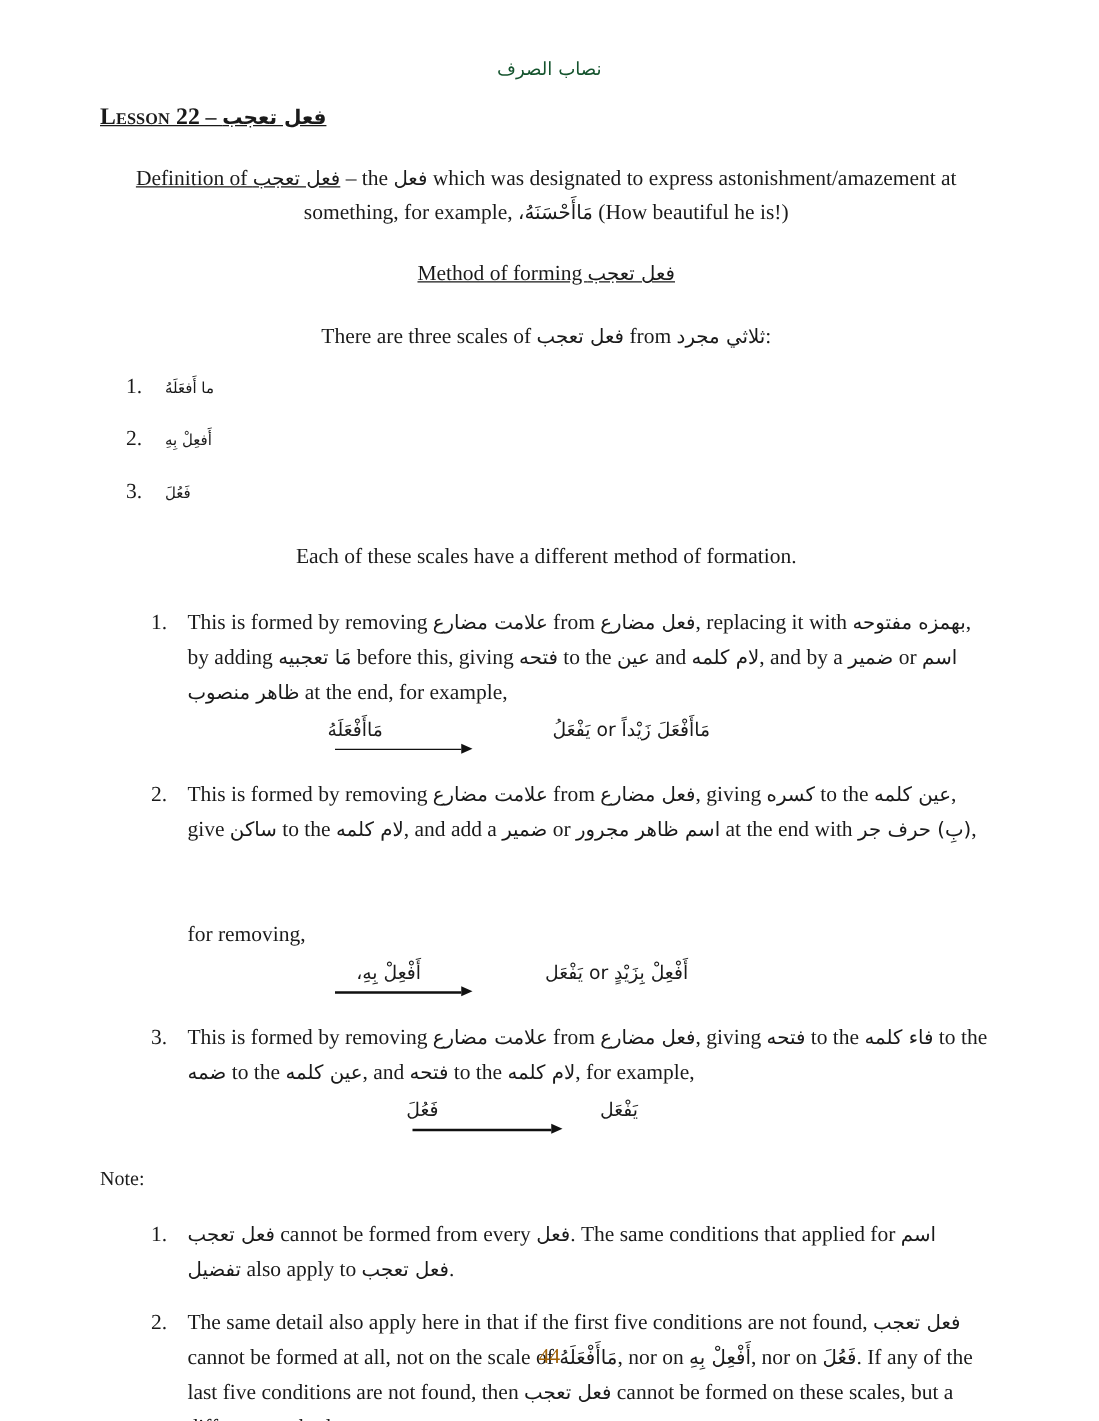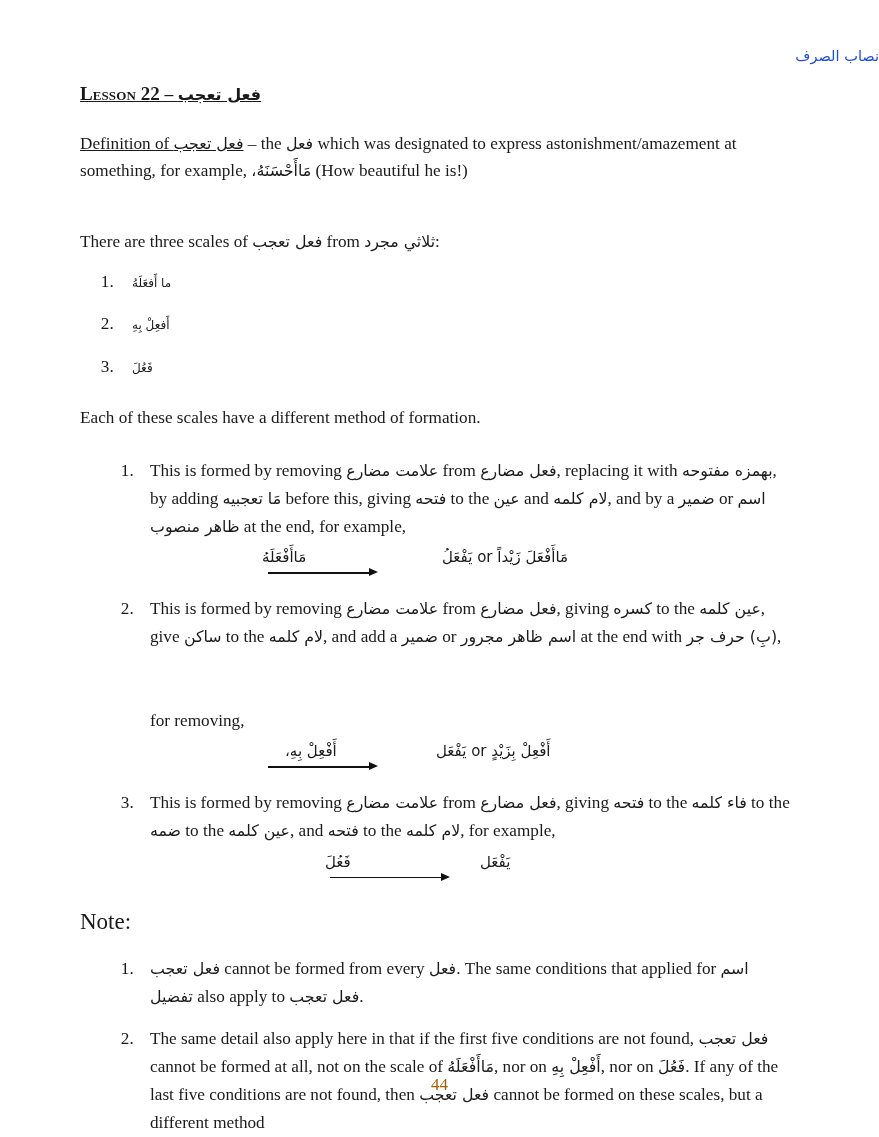--- a/index.html
+++ b/index.html
@@ -21,24 +21,24 @@
     height: 1137px;
     box-sizing: border-box;
     padding: 0;
   }
   
   .doc-header {
     position: absolute;
     top: 47px;
     left: 0;
     width: 879px;
-    text-align: right;
+    text-align: center;
     font-size: 15.5px;
     line-height: 1.2;
-    color: #1d4ed8;
+    color: #14532d;
   }
   .ar {
     font-family: "DejaVu Sans", "Liberation Sans", sans-serif;
     direction: rtl;
     unicode-bidi: isolate;
     font-size: 0.94em;
   }
   .ar-inline {
     font-family: "DejaVu Sans", "Liberation Sans", sans-serif;
     direction: rtl;
@@ -63,20 +63,21 @@
     display: inline-block;
   }
   .smallcaps {
     font-variant: small-caps;
     font-size: 19px;
   }
   p.para {
     margin: 0;
     font-size: 17.2px;
     line-height: 1.58;
+    text-align: center;
   }
   .gap-22 { height: 22px; }
   .gap-16 { height: 16px; }
   .gap-10 { height: 10px; }
   .gap-26 { height: 26px; }
   .underline { text-decoration: underline; }
 
   
   ol.scales {
     margin: 0;
@@ -170,21 +171,21 @@
   .page-number {
     position: absolute;
     bottom: 42px;
     left: 0;
     width: 879px;
     text-align: center;
     font-size: 17px;
     color: #a16207;
   }
   .note-label {
-    font-size: 23px;
+    font-size: 16px;
     margin: 0;
   }
 </style>
 </head>
 <body>
 
 <div class="page">
 
   <div class="doc-header">
     <span class="ar">نصاب الصرف</span>
@@ -195,20 +196,21 @@
     <div>
       <span class="lesson-title"><span class="smallcaps">Lesson 22</span><span> – </span><span class="ar-inline">فعل تعجب</span></span>
     </div>
 
     <div class="gap-26"></div>
 
     <p class="para"><span class="underline"><span>Definition of </span><span class="ar-inline">فعل تعجب</span></span><span> – the </span><span class="ar-inline">فعل</span><span> which was designated to express astonishment/amazement at something, for example, </span><span class="ar-inline">مَاأَحْسَنَهُ،</span><span> (How beautiful he is!)</span></p>
 
     <div class="gap-22"></div>
 
+    <p class="para"><span class="underline"><span>Method of forming </span><span class="ar-inline">فعل تعجب</span></span></p>
 
     <div class="gap-22"></div>
 
     <p class="para"><span>There are three scales of </span><span class="ar-inline">فعل تعجب</span><span> from </span><span class="ar-inline">ثلاثي مجرد</span><span>:</span></p>
 
     <div class="gap-16"></div>
 
     <ol class="scales">
       <li><span class="item-ar">ما أَفعَلَهُ</span></li>
       <li><span class="item-ar">أَفعِلْ بِهِ</span></li>

